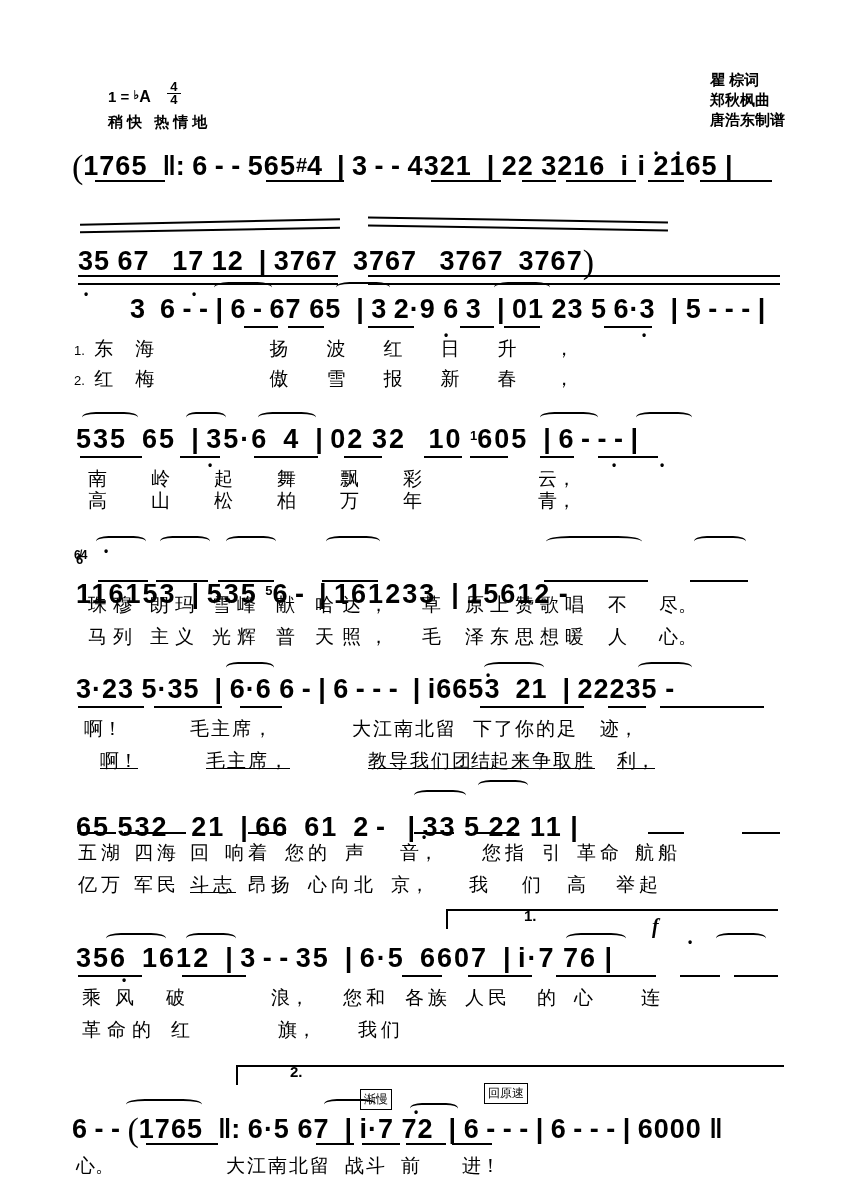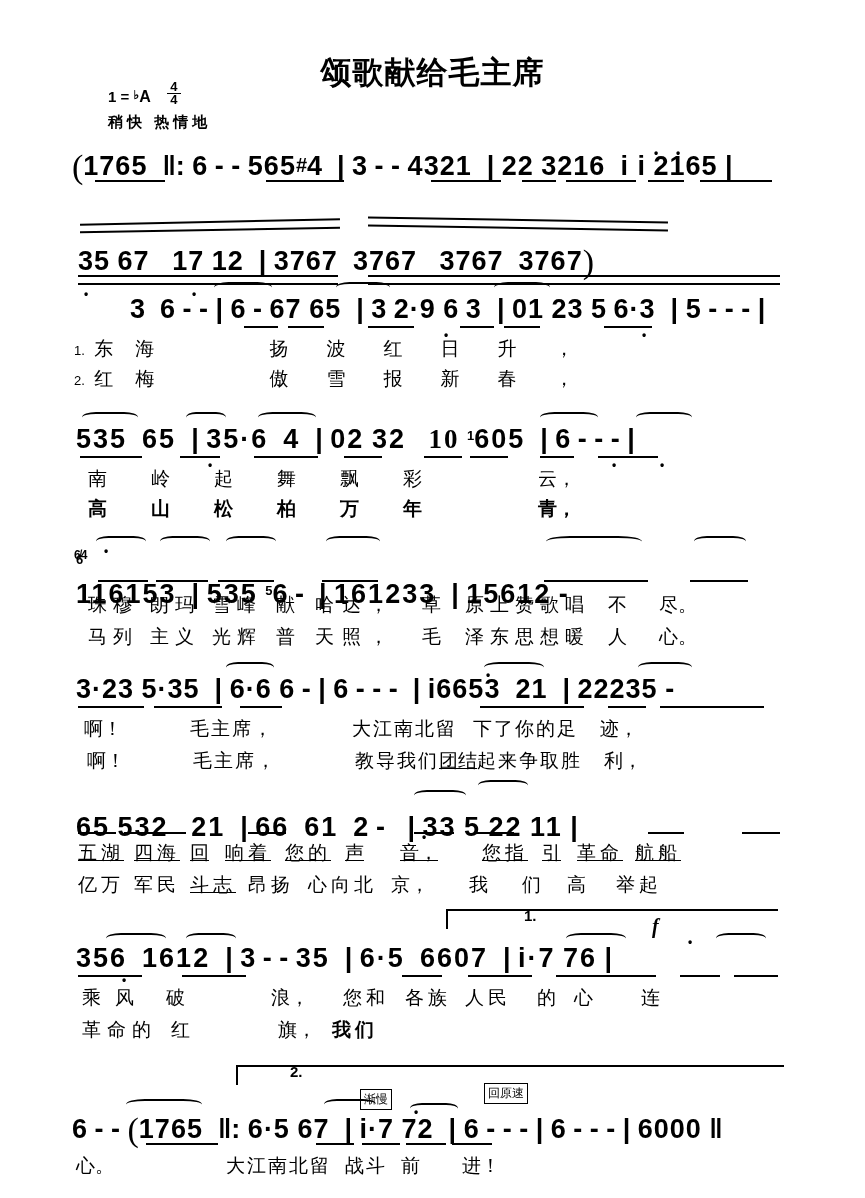--- a/index.html
+++ b/index.html
@@ -158,22 +158,26 @@
     font-size: 34px;
     font-weight: normal;
     vertical-align: -3px;
   }
 </style>
 </head>
 <body>
 
 <div class="sheet">
 
-  <div class="title">颂歌献给毛主席</div>
-
+
+  <div class="credits">
+    <div>瞿  棕词</div>
+    <div>郑秋枫曲</div>
+    <div>唐浩东制谱</div>
+  </div>
 
   <div class="keyblock">
     <div class="keyline">
       <span>1 =</span>
       <span class="flat">♭</span><span style="font-size:16px;">A</span>
       <span class="frac">
         <span class="num">4</span>
         <span class="bar"></span>
         <span class="den">4</span>
       </span>
@@ -259,39 +263,39 @@
     <div class="arc" style="left:82px; top:0; width:56px;"></div>
     <div class="arc" style="left:186px; top:0; width:40px;"></div>
     <div class="arc" style="left:258px; top:0; width:58px;"></div>
     <div class="arc" style="left:540px; top:0; width:58px;"></div>
     <div class="arc" style="left:636px; top:0; width:56px;"></div>
 
     <div class="notes" style="left:76px; top:12px;">
       <span style="letter-spacing:2px;">535</span>&nbsp;&nbsp;<span style="letter-spacing:2px;">65</span>
       &nbsp;|&nbsp;<span style="letter-spacing:2px;">35·6</span>&nbsp;&nbsp;<span style="letter-spacing:2px;">4</span>
       &nbsp;|&nbsp;<span style="letter-spacing:2px;">02</span>&nbsp;<span style="letter-spacing:2px;">32</span>
-      &nbsp;&nbsp;<span style="letter-spacing:2px;font-family:Liberation Serif, serif;">10</span>&nbsp;<span style="font-size:13px;vertical-align:8px;">1</span><span style="letter-spacing:2px;">605</span>
+      &nbsp;&nbsp;<span style="letter-spacing:2px;">10</span>&nbsp;<span style="font-size:13px;vertical-align:8px;">1</span><span style="letter-spacing:2px;">605</span>
       &nbsp;|&nbsp;6&nbsp;-&nbsp;-&nbsp;-&nbsp;|
     </div>
     <div class="beam" style="left:80px; top:44px; width:62px;"></div>
     <div class="beam" style="left:180px; top:44px; width:40px;"></div>
     <div class="beam" style="left:254px; top:44px; width:64px;"></div>
     <div class="beam" style="left:344px; top:44px; width:38px;"></div>
     <div class="beam" style="left:424px; top:44px; width:38px;"></div>
     <div class="beam" style="left:470px; top:44px; width:38px;"></div>
     <div class="beam" style="left:540px; top:44px; width:34px;"></div>
     <div class="beam" style="left:598px; top:44px; width:60px;"></div>
     <div class="smallmark" style="left:208px; top:46px;">•</div>
     <div class="smallmark" style="left:612px; top:46px;">•</div>
     <div class="smallmark" style="left:660px; top:46px;">•</div>
 
     <div class="lyricline" style="left:88px; top:54px;">
       <span style="letter-spacing:44px;">南岭起舞飘彩</span><span style="margin-left:72px;">云，</span>
     </div>
-    <div class="lyricline" style="left:88px; top:84px;font-weight:bold;">
+    <div class="lyricline" style="left:88px; top:76px;">
       <span style="letter-spacing:44px;">高山松柏万年</span><span style="margin-left:72px;">青，</span>
     </div>
   </div>
 
   <div class="system" style="top:530px;">
     <div class="arc" style="left:96px; top:6px; width:50px;"></div>
     <div class="arc" style="left:160px; top:6px; width:50px;"></div>
     <div class="arc" style="left:226px; top:6px; width:50px;"></div>
     <div class="arc" style="left:326px; top:6px; width:54px;"></div>
     <div class="arc" style="left:546px; top:6px; width:96px;"></div>
@@ -335,21 +339,21 @@
     <div class="beam" style="left:154px; top:46px; width:68px;"></div>
     <div class="beam" style="left:240px; top:46px; width:42px;"></div>
     <div class="beam" style="left:480px; top:46px; width:104px;"></div>
     <div class="beam" style="left:608px; top:46px; width:38px;"></div>
     <div class="beam" style="left:660px; top:46px; width:104px;"></div>
     <div class="smallmark" style="left:486px; top:8px;">•</div>
 
     <div class="lyricline" style="left:84px; top:56px;text-align:center;">
       <span>啊！</span><span style="margin-left:68px; letter-spacing:2px;">毛主席，</span><span style="margin-left:78px; letter-spacing:2px;">大江南北留</span><span style="margin-left:16px; letter-spacing:2px;">下了你的足</span><span style="margin-left:22px;">迹，</span>
     </div>
-    <div class="lyricline" style="left:87px; top:88px;">
+    <div class="lyricline" style="left:100px; top:88px;text-decoration:underline;">
       <span>啊！</span><span style="margin-left:68px; letter-spacing:2px;">毛主席，</span><span style="margin-left:78px; letter-spacing:2px;">教导我们</span><span style="text-decoration:underline;">团结</span><span style="letter-spacing:2px;">起来争取胜</span><span style="margin-left:22px;">利，</span>
     </div>
   </div>
 
   <div class="system" style="top:782px;">
     <div class="arc" style="left:414px; top:8px; width:52px;"></div>
     <div class="arc" style="left:478px; top:-2px; width:50px;"></div>
     <div class="notes" style="left:76px; top:18px;margin-top:12px;">
       <span style="letter-spacing:2px;">65</span>&nbsp;<span style="letter-spacing:2px;">532</span>&nbsp;&nbsp;&nbsp;<span style="letter-spacing:2px;">21</span>
       &nbsp;|&nbsp;<span style="letter-spacing:2px;">66</span>&nbsp;&nbsp;<span style="letter-spacing:2px;">61</span>&nbsp;&nbsp;2&nbsp;-
@@ -357,21 +361,21 @@
     </div>
     <div class="beam" style="left:78px; top:50px; width:38px;"></div>
     <div class="beam" style="left:124px; top:50px; width:62px;"></div>
     <div class="beam" style="left:248px; top:50px; width:38px;"></div>
     <div class="beam" style="left:414px; top:50px; width:40px;"></div>
     <div class="beam" style="left:476px; top:50px; width:38px;"></div>
     <div class="beam" style="left:648px; top:50px; width:36px;"></div>
     <div class="beam" style="left:742px; top:50px; width:38px;"></div>
     <div class="smallmark" style="left:422px; top:48px;">•</div>
 
-    <div class="lyricline" style="left:78px; top:58px;text-decoration:underline;">
+    <div class="lyricline" style="left:78px; top:58px;">
       <span style="letter-spacing:4px;">五湖</span><span style="margin-left:10px; letter-spacing:4px;">四海</span><span style="margin-left:10px;">回</span><span style="margin-left:16px; letter-spacing:4px;">响着</span><span style="margin-left:14px; letter-spacing:4px;">您的</span><span style="margin-left:14px;">声</span><span style="margin-left:36px;">音，</span><span style="margin-left:44px; letter-spacing:4px;">您指</span><span style="margin-left:14px;">引</span><span style="margin-left:16px; letter-spacing:4px;">革命</span><span style="margin-left:12px; letter-spacing:4px;">航船</span>
     </div>
     <div class="lyricline" style="left:78px; top:90px;">
       <span style="letter-spacing:4px;">亿万</span><span style="margin-left:10px; letter-spacing:4px;">军民</span><span style="margin-left:10px; text-decoration:underline; letter-spacing:4px;">斗志</span><span style="margin-left:12px; letter-spacing:4px;">昂扬</span><span style="margin-left:14px; letter-spacing:4px;">心向北</span><span style="margin-left:14px;">京，</span><span style="margin-left:40px;">我</span><span style="margin-left:34px;">们</span><span style="margin-left:26px;">高</span><span style="margin-left:30px; letter-spacing:4px;">举起</span>
     </div>
   </div>
 
   <div class="system" style="top:905px;">
 
     <div class="repeatbox" style="left:446px; top:4px; width:330px; height:18px; border-right:0;"></div>
@@ -396,21 +400,21 @@
     <div class="beam" style="left:556px; top:70px; width:100px;"></div>
     <div class="beam" style="left:680px; top:70px; width:40px;"></div>
     <div class="beam" style="left:734px; top:70px; width:44px;"></div>
     <div class="smallmark" style="left:122px; top:68px;">•</div>
     <div class="smallmark" style="left:688px; top:30px;">•</div>
 
     <div class="lyricline" style="left:82px; top:80px;">
       <span style="letter-spacing:14px;">乘风</span><span style="margin-left:18px;">破</span><span style="margin-left:86px;">浪，</span><span style="margin-left:34px; letter-spacing:4px;">您和</span><span style="margin-left:16px; letter-spacing:4px;">各族</span><span style="margin-left:14px; letter-spacing:4px;">人民</span><span style="margin-left:26px;">的</span><span style="margin-left:18px;">心</span><span style="margin-left:48px;">连</span>
     </div>
     <div class="lyricline" style="left:82px; top:112px;">
-      <span style="letter-spacing:6px;">革命的</span><span style="margin-left:14px;">红</span><span style="margin-left:88px;">旗，</span><span style="margin-left:16px; letter-spacing:4px;font-weight:bold;">我们</span>
+      <span style="letter-spacing:6px;">革命的</span><span style="margin-left:14px;">红</span><span style="margin-left:88px;">旗，</span><span style="margin-left:42px; letter-spacing:4px;">我们</span>
     </div>
   </div>
 
   <div class="system" style="top:1065px;">
 
     <div class="repeatbox" style="left:236px; top:0; width:546px; height:18px; border-right:0;"></div>
     <div class="repeatlabel" style="left:290px; top:-2px;">2.</div>
     <div class="boxed" style="left:360px; top:24px;">渐慢</div>
     <div class="boxed" style="left:484px; top:18px;">回原速</div>
 

